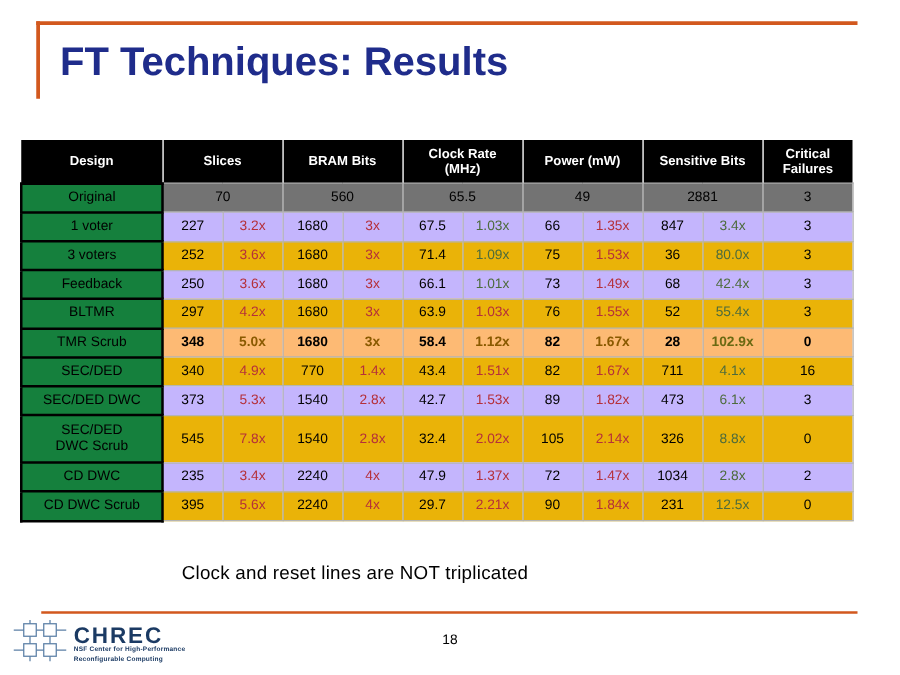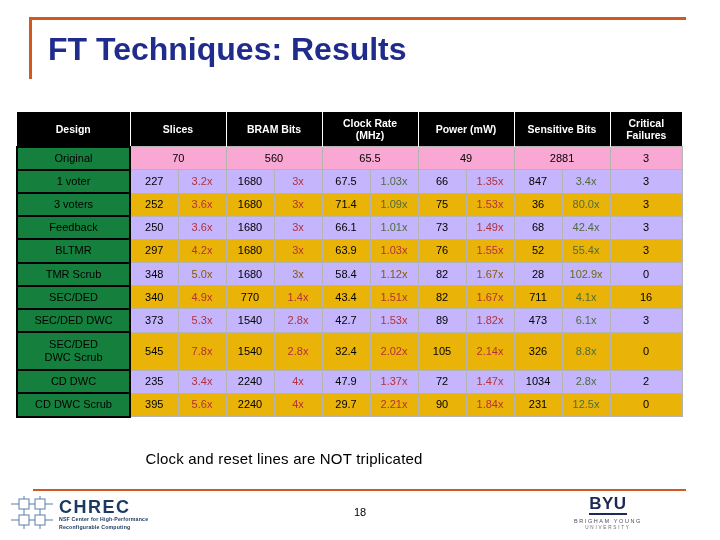--- a/index.html
+++ b/index.html
@@ -79,28 +79,28 @@
     padding: 4px 2px;
   }
   
   tr.stripe-light td.val,
   tr.stripe-light td.ratio { background: #c4b5fd; }
   tr.stripe-dark td.val,
   tr.stripe-dark td.ratio { background: #eab308; }
 
   
   tr.row-original td {
-    background: #f9a8d4;
+    background: #737373;
     border: 2px solid #000000;
   }
 
   
   tr.row-hl td.design { background: #FBD87F; border: 2px solid #000; }
   tr.row-hl td.val,
-  tr.row-hl td.ratio { background: #c4b5fd; }
+  tr.row-hl td.ratio { background: #fdba74; font-weight: bold; }
   tr.row-hl td.ratio.bad { color: #8a5a00; }
   tr.row-hl td.ratio.good { color: #6b6a12; }
 
   td.ratio.bad  { color: #B5303A; }
   td.ratio.good { color: #4D6B3C; }
 
   
   col.c-design { width: 113px; }
   col.c-num    { width: 48px; }
   col.c-rat    { width: 48px; }
@@ -423,18 +423,13 @@
     </span>
     <span id="chrec-text">
       <span id="chrec-name">CHREC</span>
       <span class="chrec-sub">NSF Center for High-Performance</span>
       <span class="chrec-sub">Reconfigurable Computing</span>
     </span>
   </div>
 
   <div id="page-number">18</div>
 
-  <div id="byu-logo">
-    <div><span id="byu-name">BYU</span></div>
-    <div id="byu-sub1">BRIGHAM YOUNG</div>
-    <div id="byu-sub2">UNIVERSITY</div>
-  </div>
 </div>
 
 </body></html>

